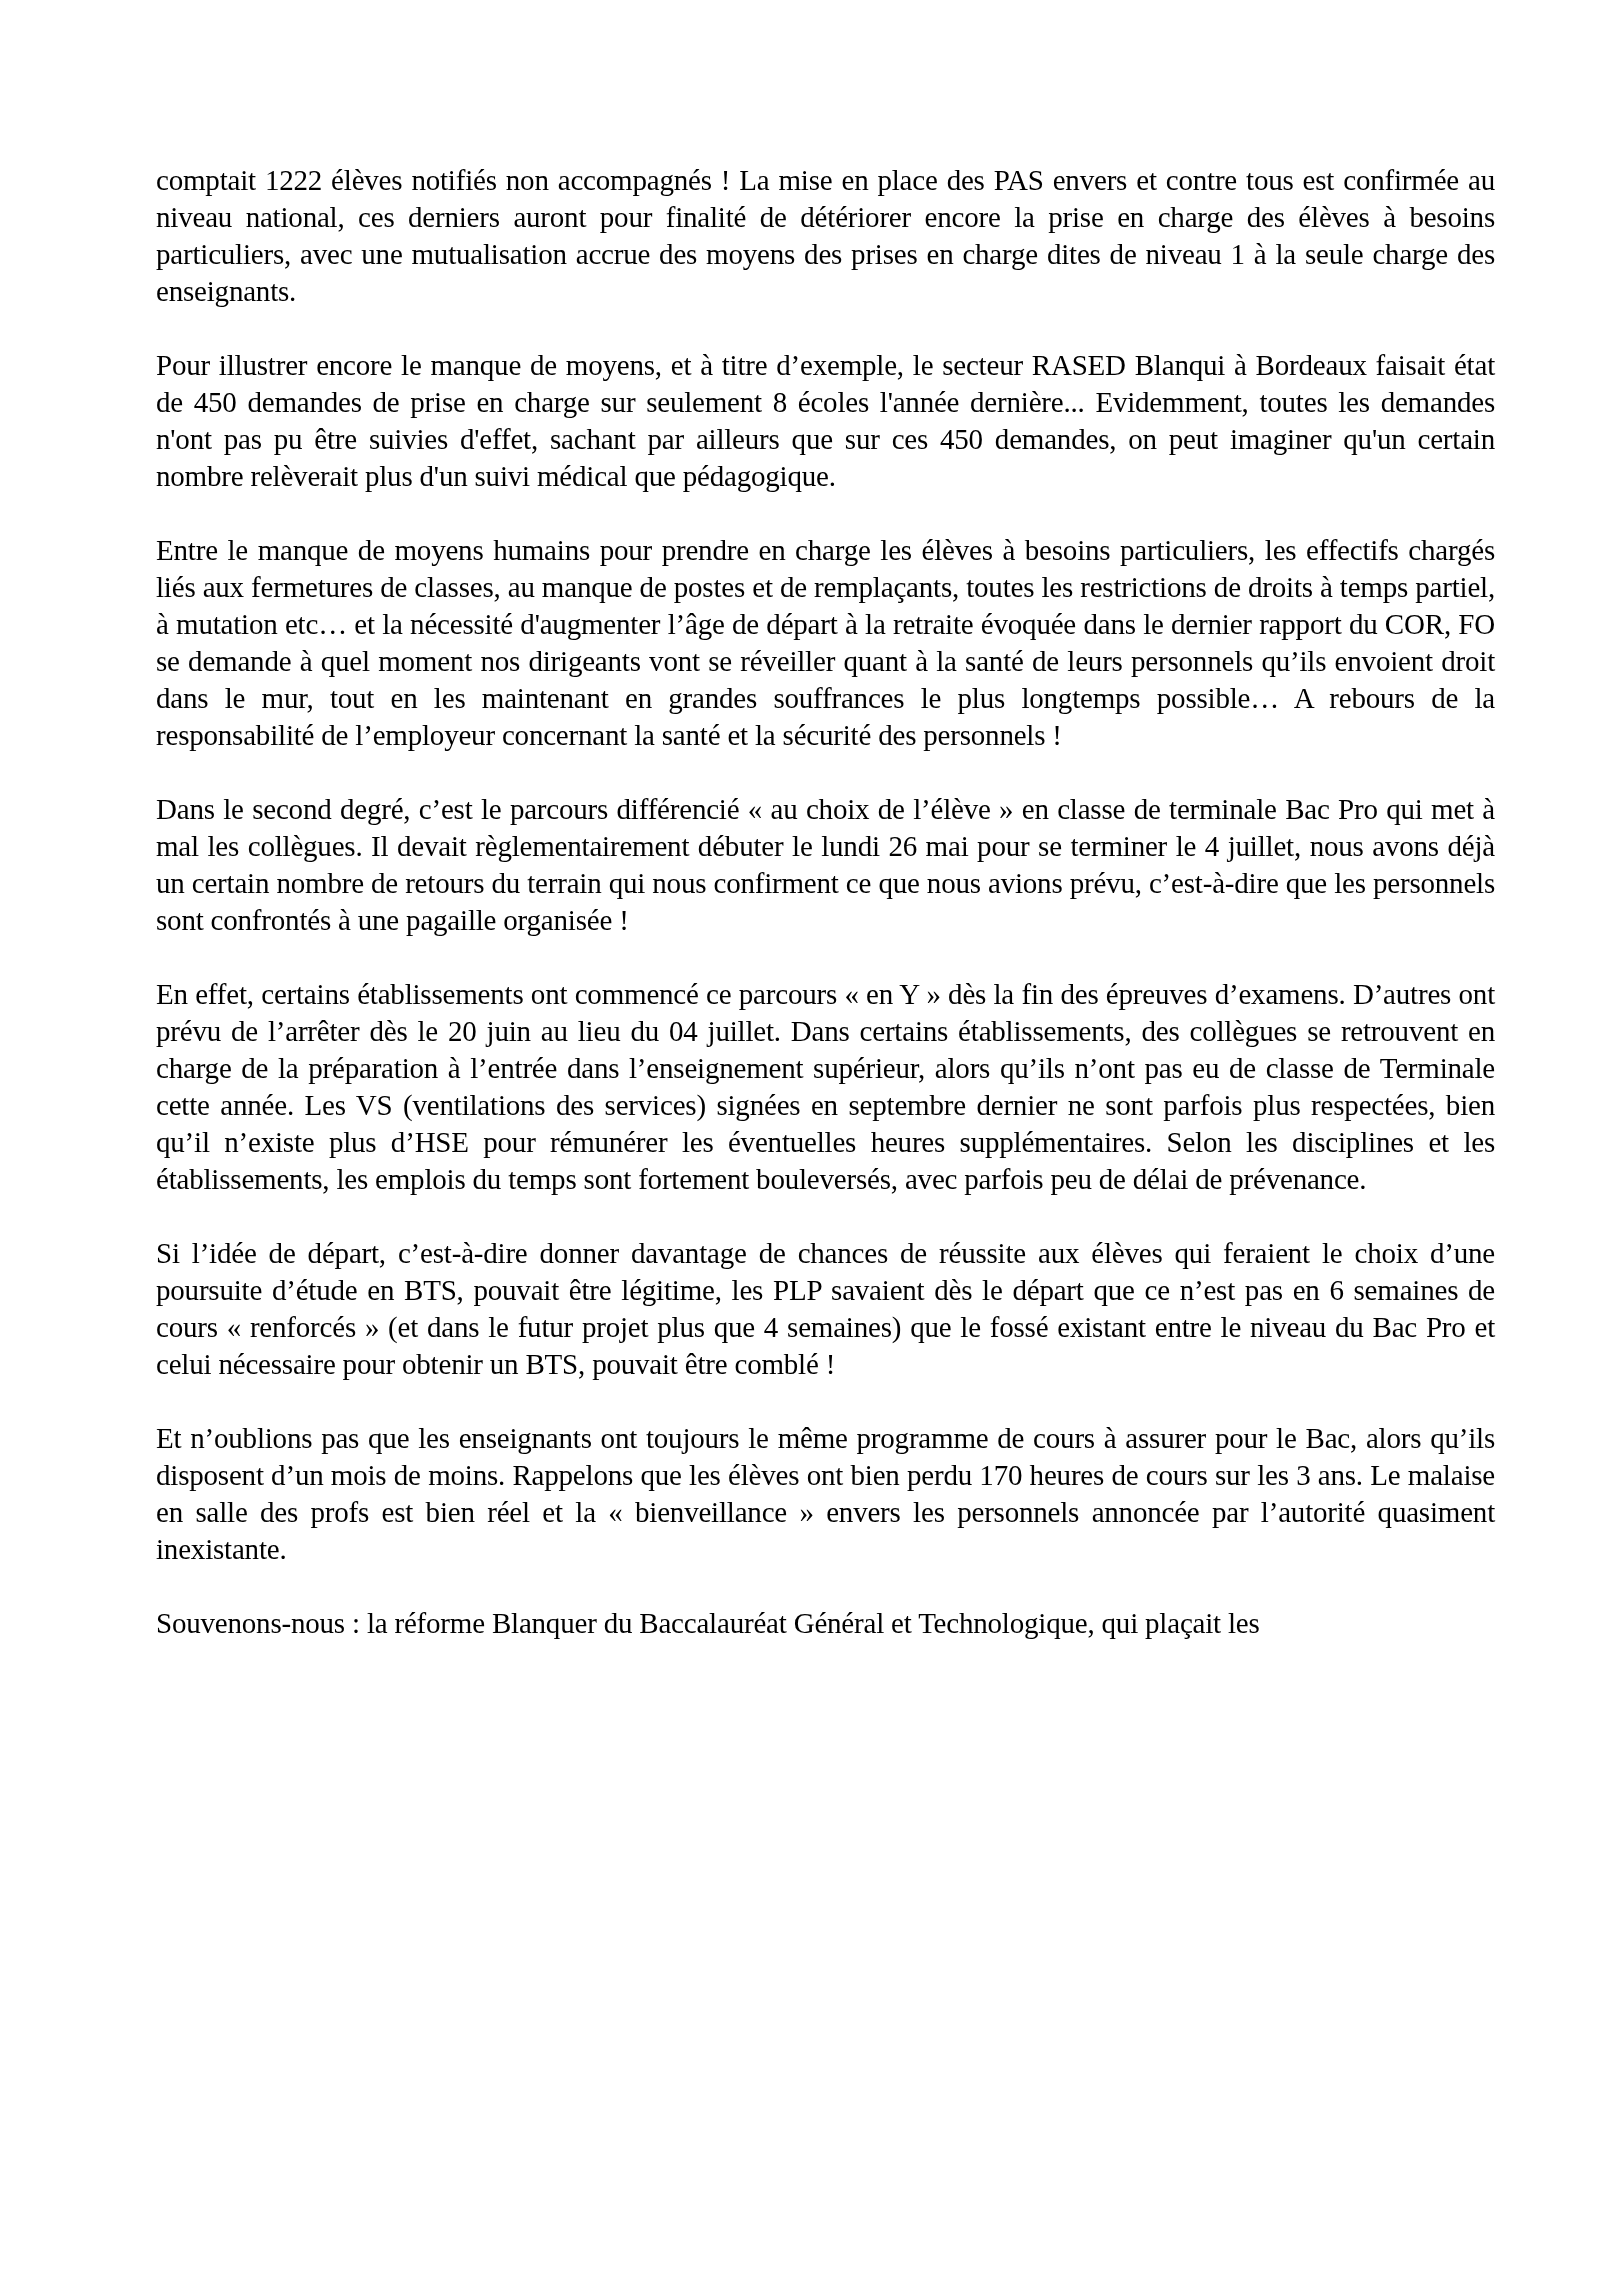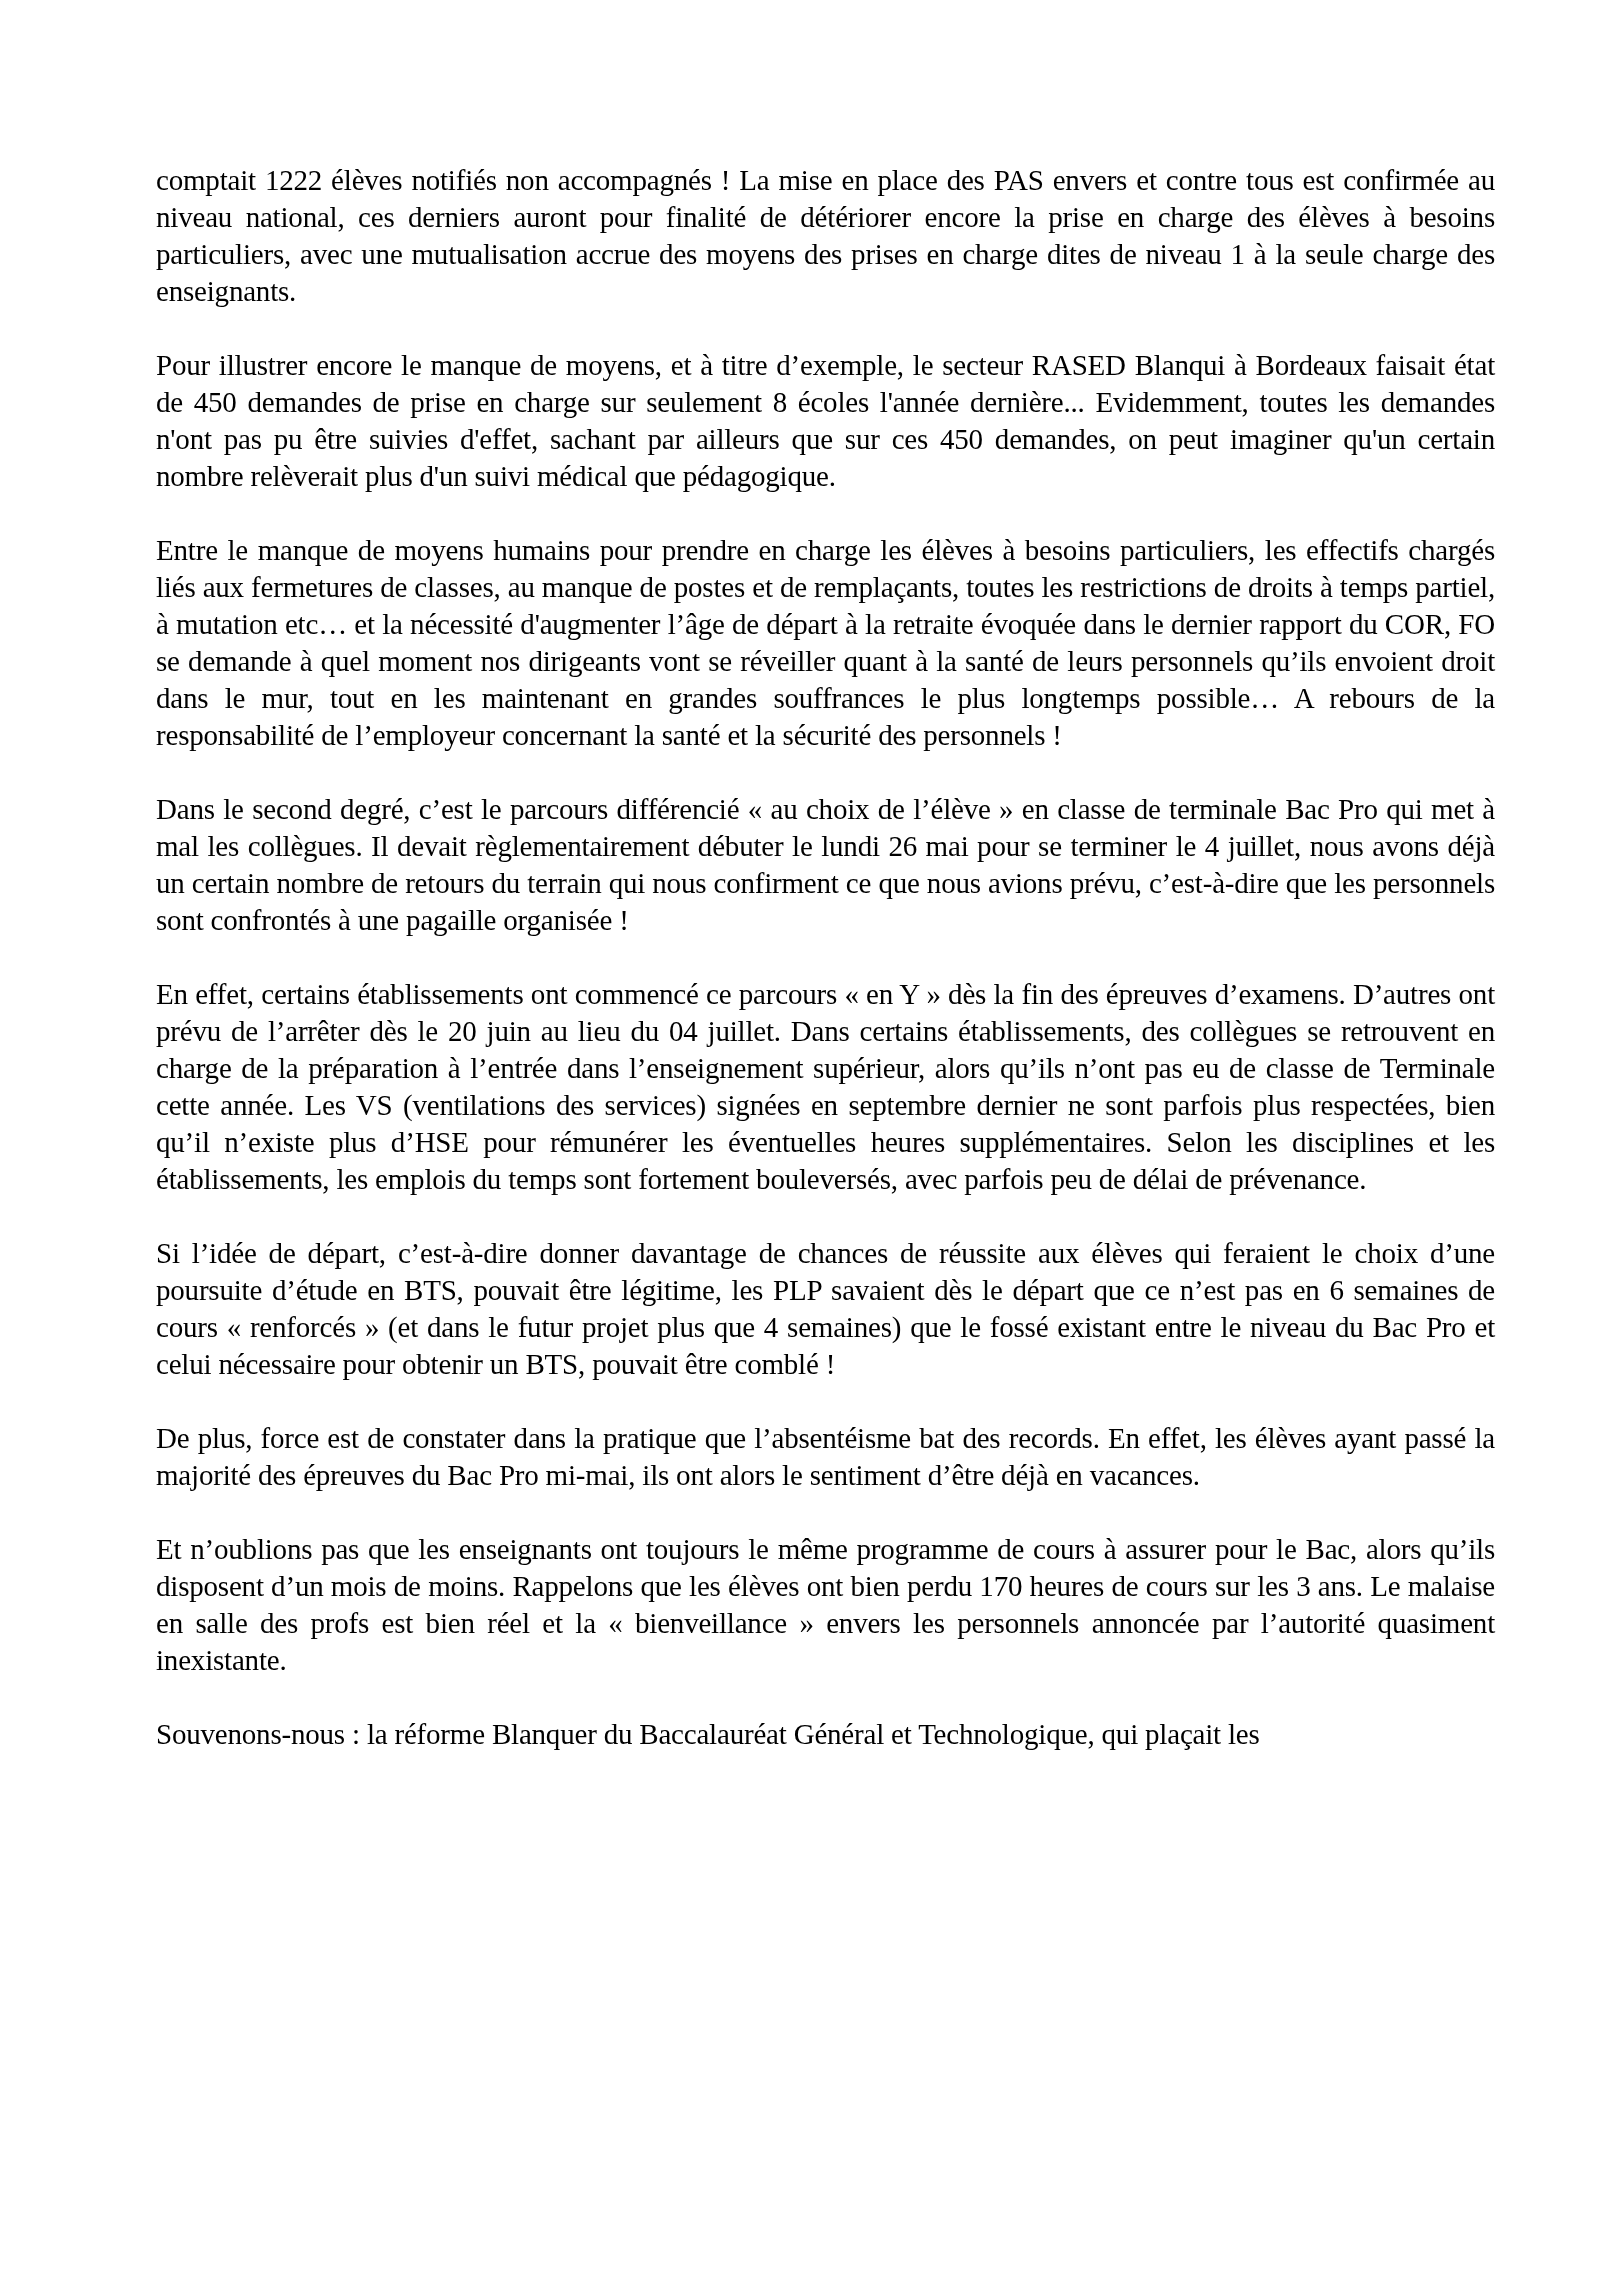--- a/index.html
+++ b/index.html
@@ -39,18 +39,17 @@
 <body>
 
 <div class="page">
   <div class="text-block">
     <p>comptait 1222 élèves notifiés non accompagnés ! La mise en place des PAS envers et contre tous est confirmée au niveau national, ces derniers auront pour finalité de détériorer encore la prise en charge des élèves à besoins particuliers, avec une mutualisation accrue des moyens des prises en charge dites de niveau 1 à la seule charge des enseignants.</p>
     <p>Pour illustrer encore le manque de moyens, et à titre d’exemple, le secteur RASED Blanqui à Bordeaux faisait état de 450 demandes de prise en charge sur seulement 8 écoles l'année dernière... Evidemment, toutes les demandes n'ont pas pu être suivies d'effet, sachant par ailleurs que sur ces 450 demandes, on peut imaginer qu'un certain nombre relèverait plus d'un suivi médical que pédagogique.</p>
     <p>Entre le manque de moyens humains pour prendre en charge les élèves à besoins particuliers, les effectifs chargés liés aux fermetures de classes, au manque de postes et de remplaçants, toutes les restrictions de droits à temps partiel, à mutation etc… et la nécessité d'augmenter l’âge de départ à la retraite évoquée dans le dernier rapport du COR, FO se demande à quel moment nos dirigeants vont se réveiller quant à la santé de leurs personnels qu’ils envoient droit dans le mur, tout en les maintenant en grandes souffrances le plus longtemps possible… A rebours de la responsabilité de l’employeur concernant la santé et la sécurité des personnels !</p>
     <p>Dans le second degré, c’est le parcours différencié « au choix de l’élève » en classe de terminale Bac Pro qui met à mal les collègues. Il devait règlementairement débuter le lundi 26 mai pour se terminer le 4 juillet, nous avons déjà un certain nombre de retours du terrain qui nous confirment ce que nous avions prévu, c’est-à-dire que les personnels sont confrontés à une pagaille organisée !</p>
     <p>En effet, certains établissements ont commencé ce parcours « en Y » dès la fin des épreuves d’examens. D’autres ont prévu de l’arrêter dès le 20 juin au lieu du 04 juillet. Dans certains établissements, des collègues se retrouvent en charge de la préparation à l’entrée dans l’enseignement supérieur, alors qu’ils n’ont pas eu de classe de Terminale cette année. Les VS (ventilations des services) signées en septembre dernier ne sont parfois plus respectées, bien qu’il n’existe plus d’HSE pour rémunérer les éventuelles heures supplémentaires. Selon les disciplines et les établissements, les emplois du temps sont fortement bouleversés, avec parfois peu de délai de prévenance.</p>
     <p>Si l’idée de départ, c’est-à-dire donner davantage de chances de réussite aux élèves qui feraient le choix d’une poursuite d’étude en BTS, pouvait être légitime, les PLP savaient dès le départ que ce n’est pas en 6 semaines de cours « renforcés »  (et dans le futur projet plus que 4 semaines) que le fossé existant entre le niveau du Bac Pro et celui nécessaire pour obtenir un BTS, pouvait être comblé !</p>
-    <p>De plus, force est de constater dans la pratique que l’absentéisme bat des records. En effet, les élèves ayant passé la majorité des épreuves du Bac Pro mi-mai, ils ont alors le sentiment d’être déjà en vacances.</p>
     <p>Et n’oublions pas que les enseignants ont toujours le même programme de cours à assurer pour le Bac, alors qu’ils disposent d’un mois de moins. Rappelons que les élèves ont bien perdu 170 heures de cours sur les 3 ans. Le malaise en salle des profs est bien réel et la « bienveillance » envers les personnels annoncée par l’autorité quasiment inexistante.</p>
     <p>Souvenons-nous : la réforme Blanquer du Baccalauréat Général et Technologique, qui plaçait les</p>
   </div>
 </div>
 
 
 </body></html>

